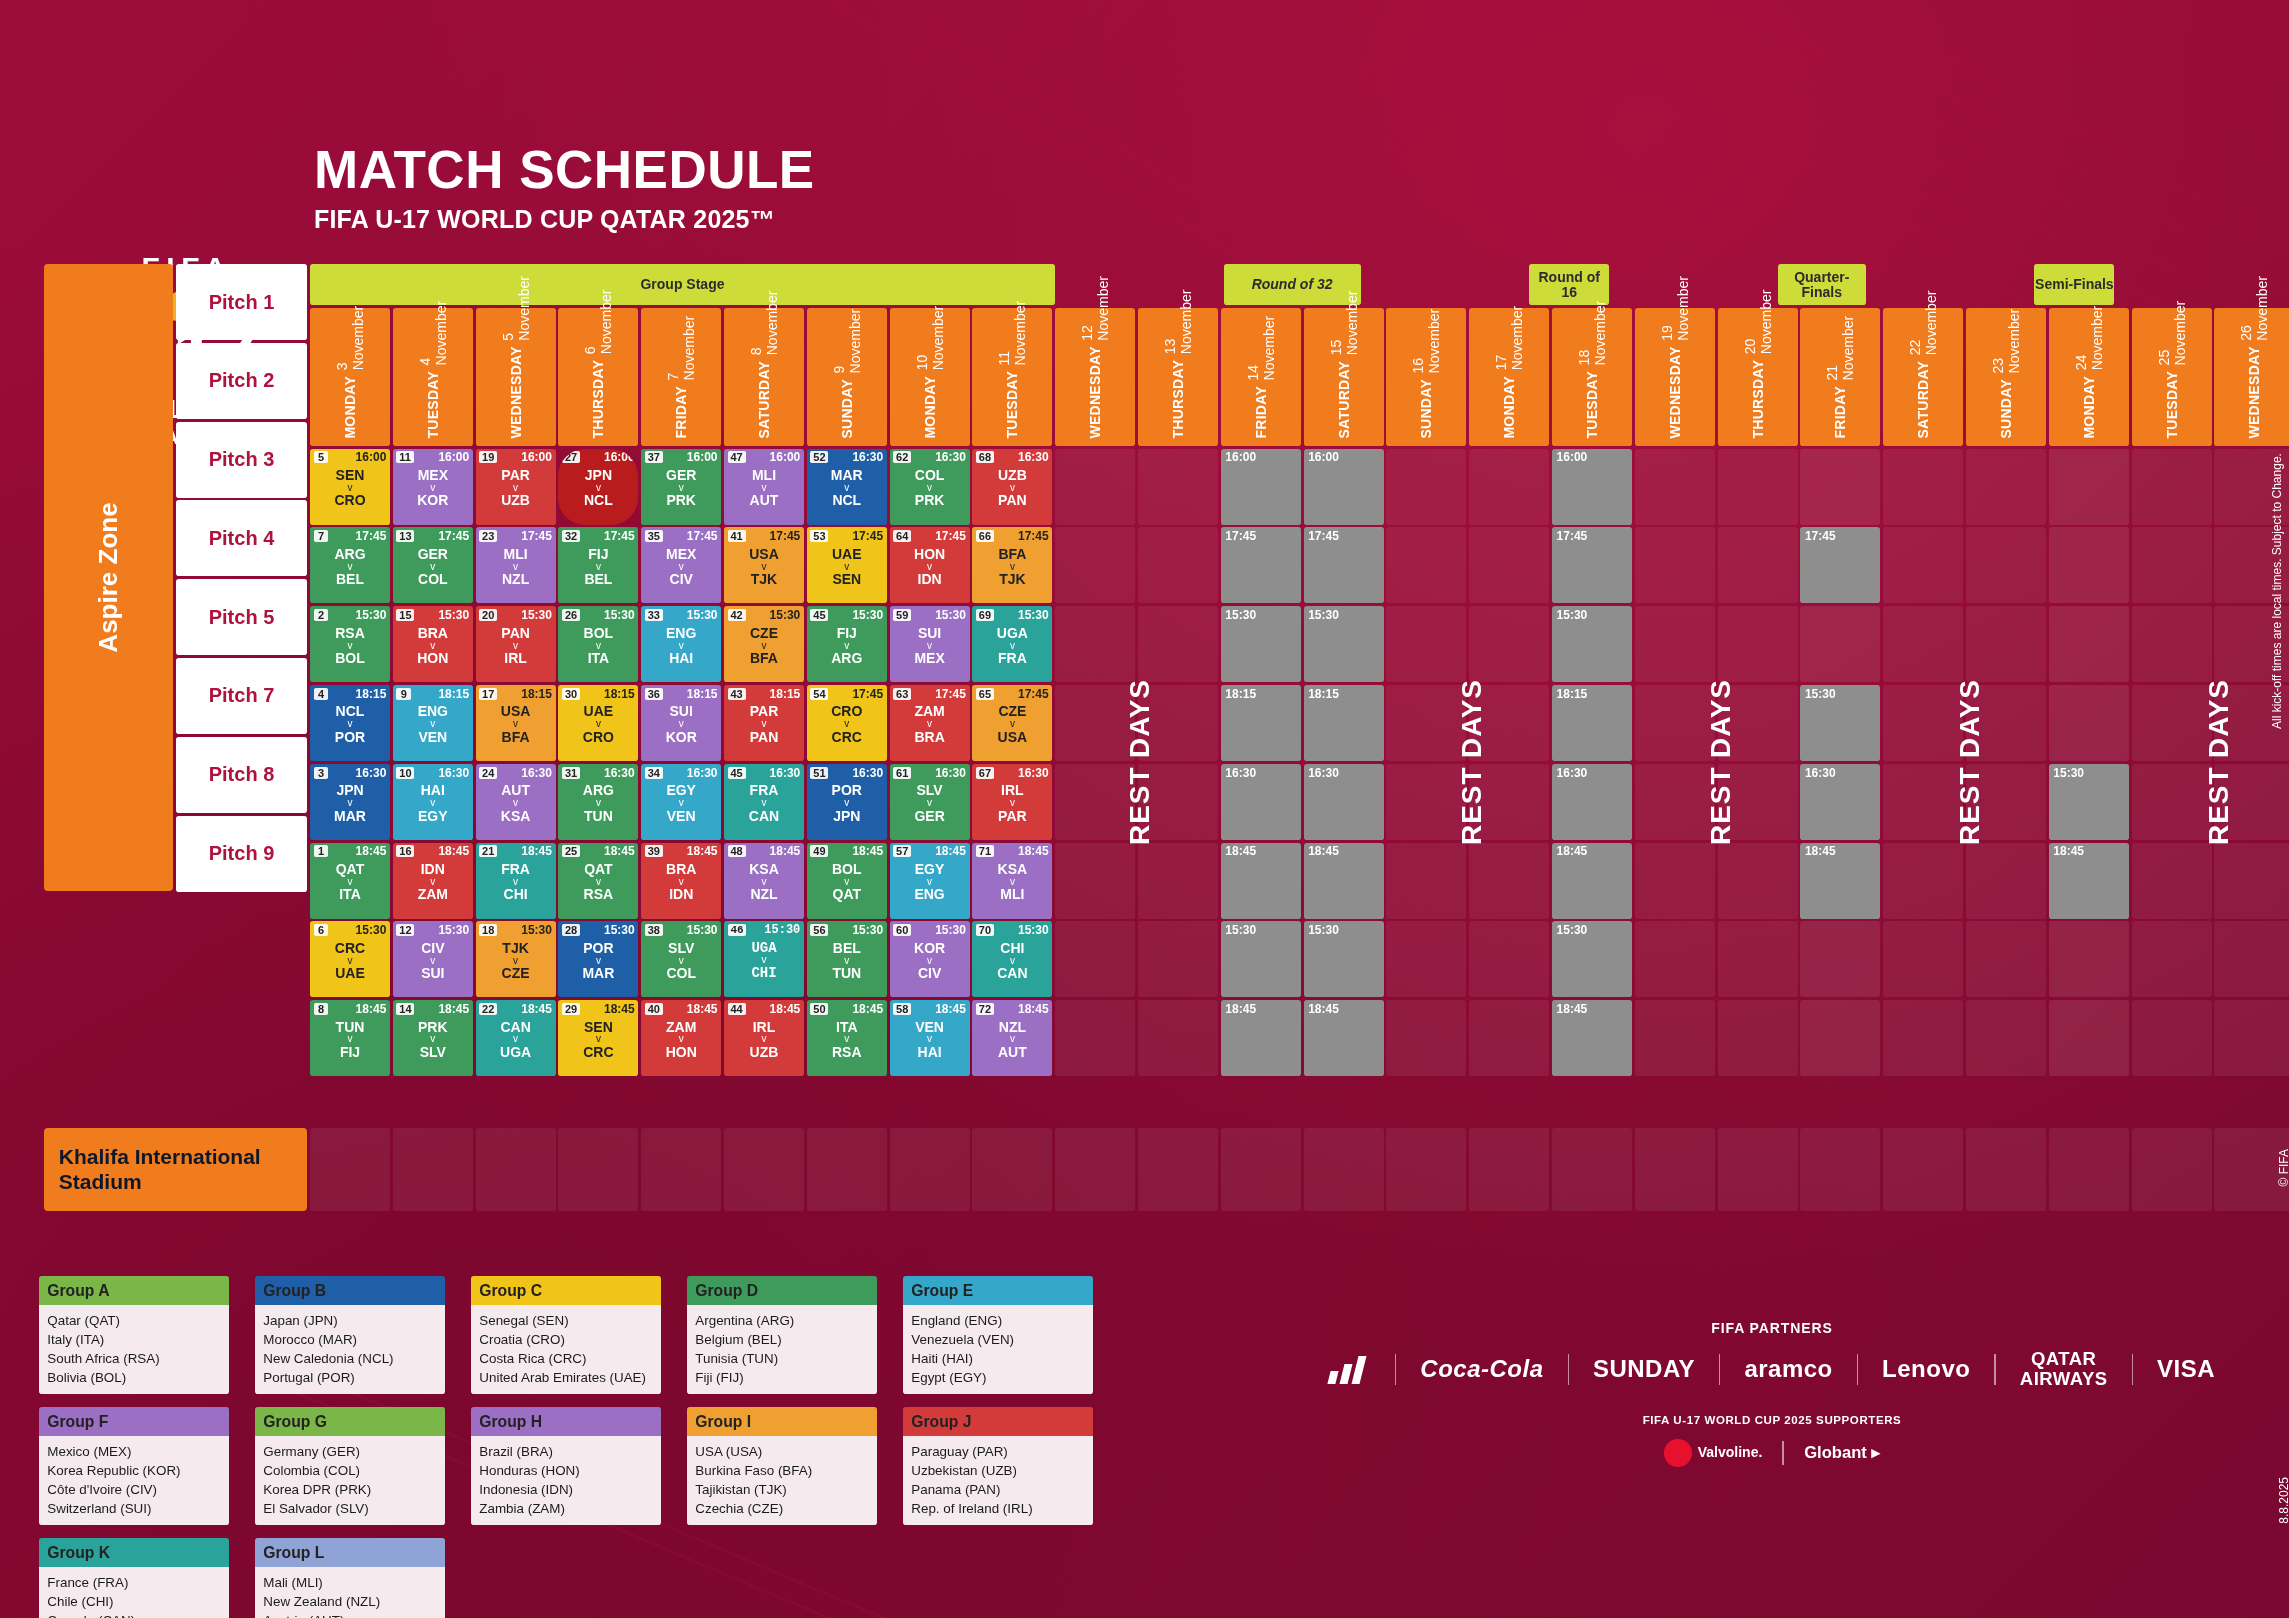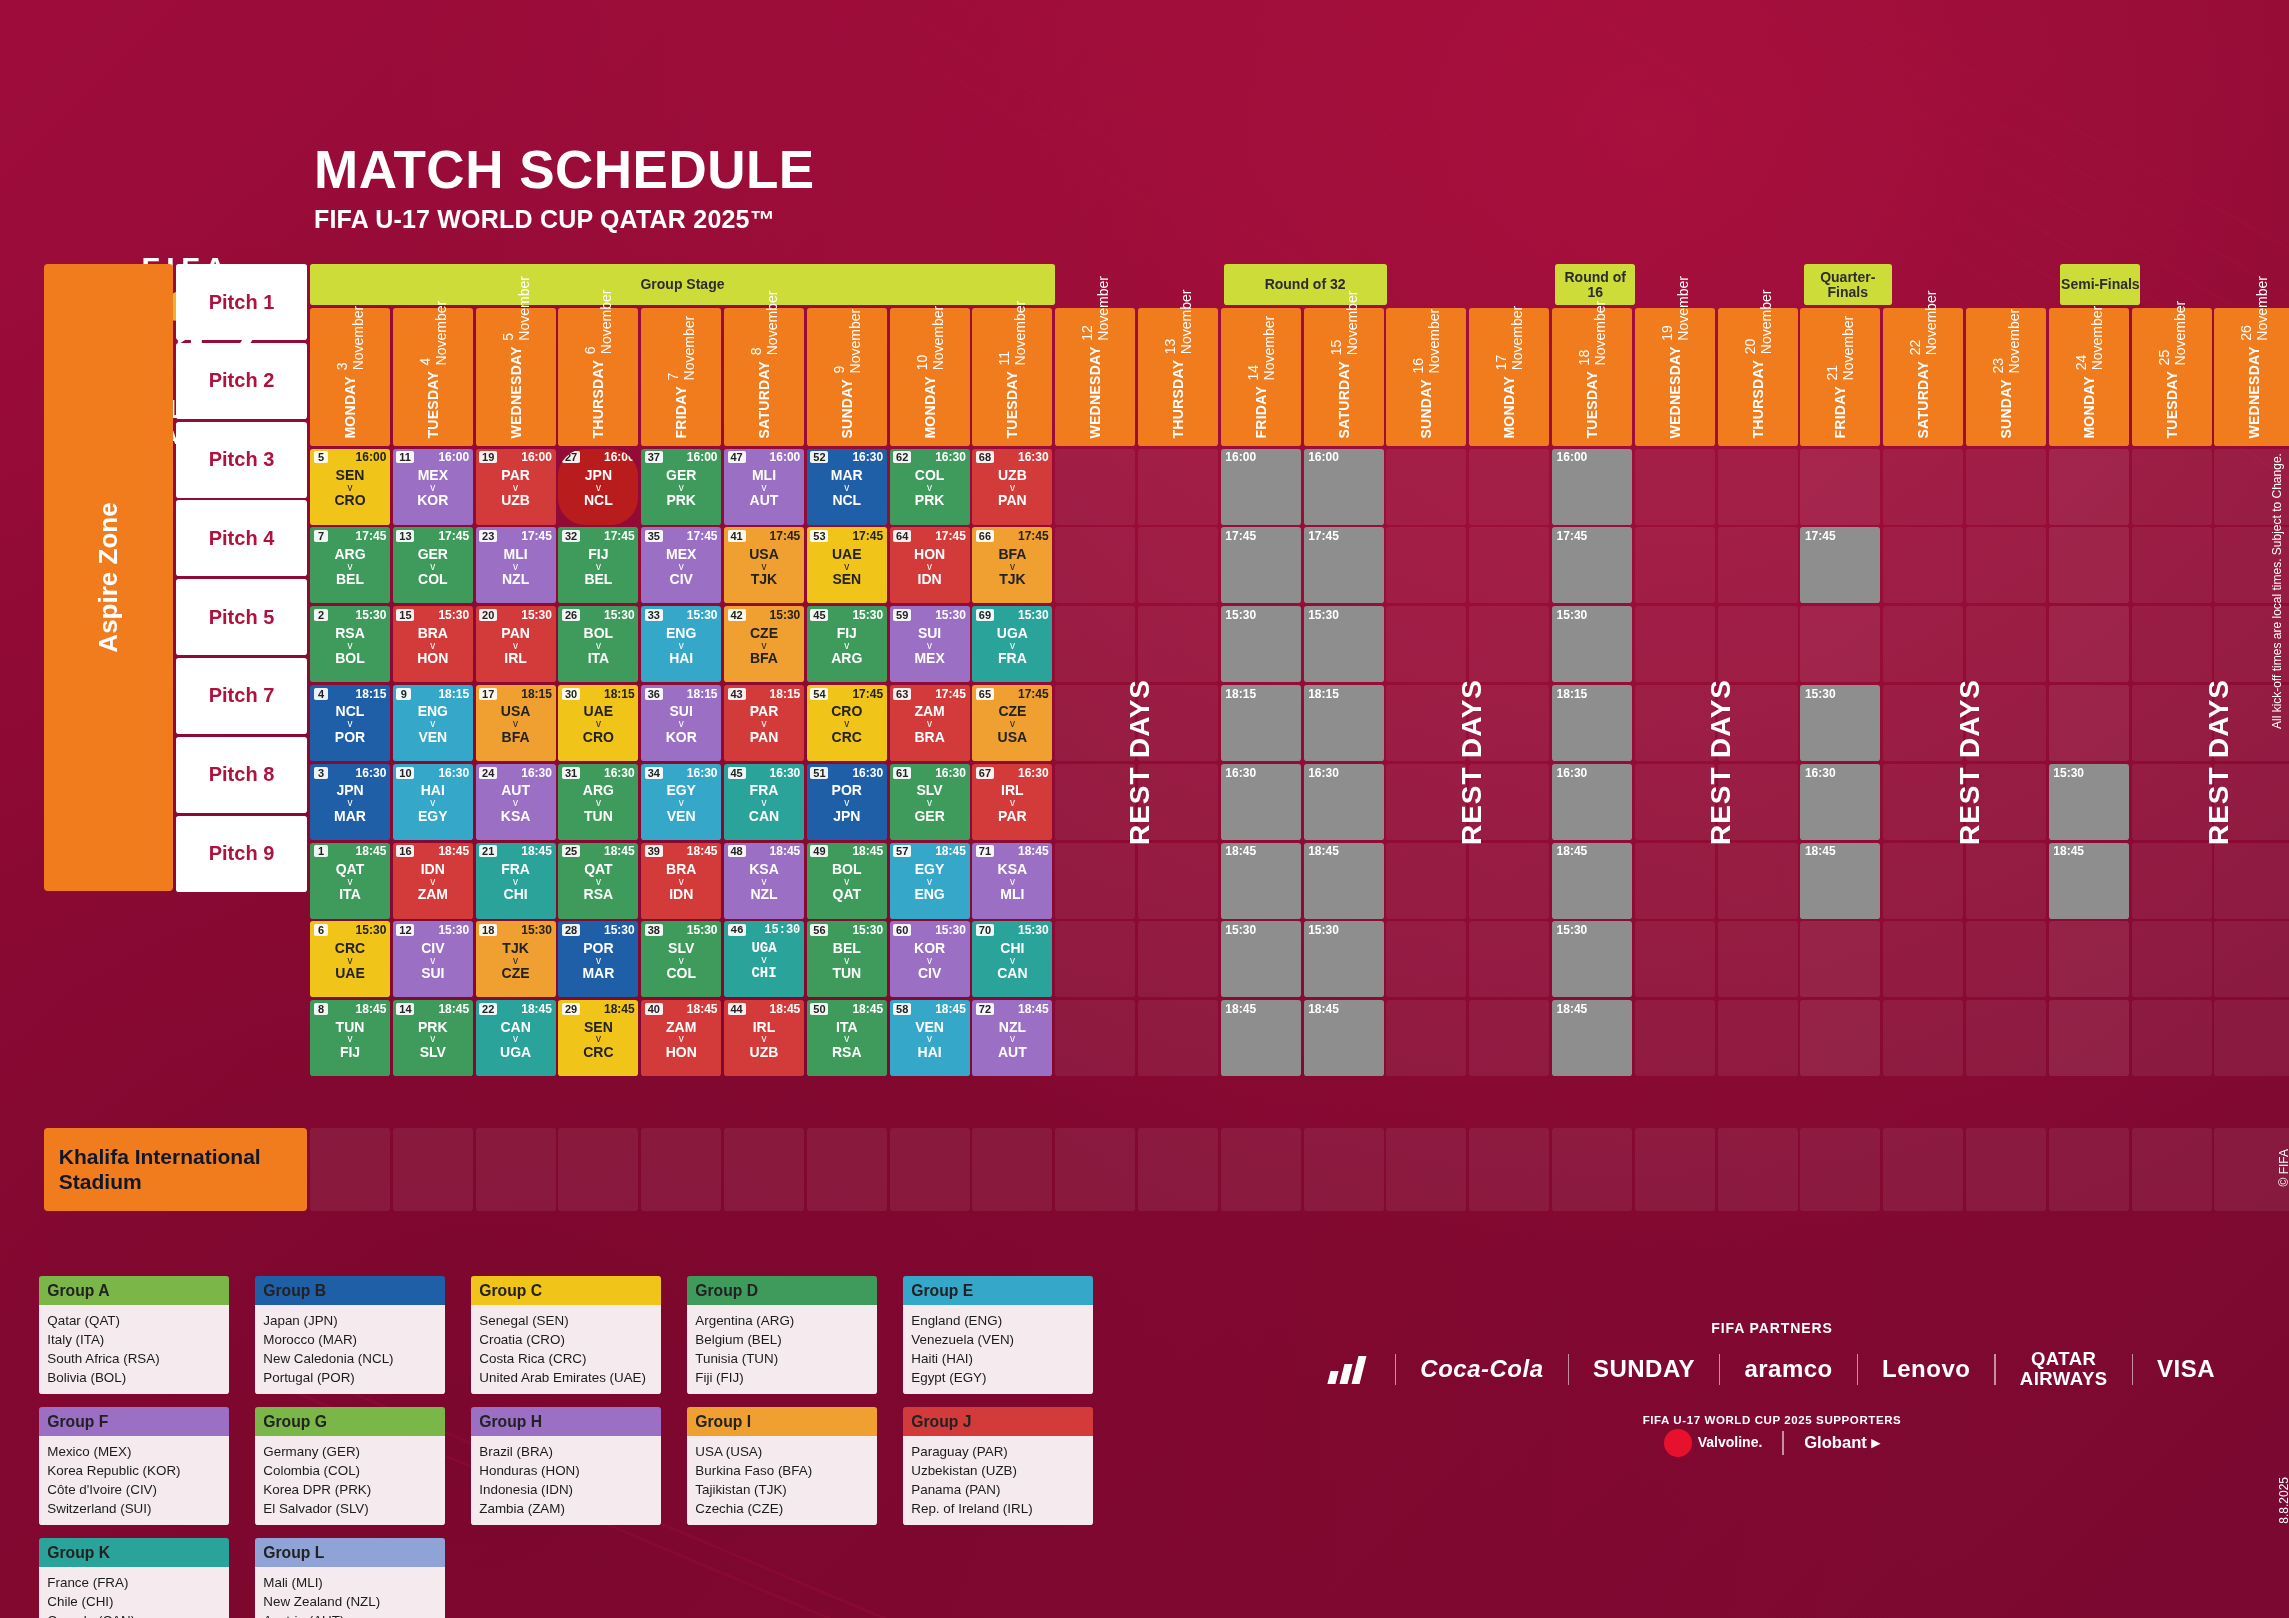--- a/index.html
+++ b/index.html
@@ -145,21 +145,21 @@
   .group .ghead { font-size:15.7px; font-weight:bold; padding:5.5px 8.3px; color:#222; }
   .group .gbody { background:rgba(255,255,255,.92); padding:5.5px 8.3px 7.4px; }
   .group .gbody div { font-size:13.4px; color:#1b1b1b; line-height:1.42; }
 
   
   .sponsors { position:absolute; left:1329px; top:1320px; width:886px; text-align:center; }
   .sp-title { font-size:14px; font-weight:bold; letter-spacing:0.9px; margin-bottom:13px; }
   .sp-row { display:flex; align-items:center; justify-content:center; gap:24px; }
   .sp-item { font-size:24px; font-weight:bold; letter-spacing:0.5px; white-space:nowrap; }
   .sp-sep { width:1.8px; height:31px; background:rgba(255,255,255,.55); }
-  .sp-sub-title { font-size:11.5px; font-weight:bold; letter-spacing:0.6px; margin:24px 0 3px; }
+  .sp-sub-title { font-size:11.5px; font-weight:bold; letter-spacing:0.6px; margin:24px 0 13px; }
   .sp-row2 { display:flex; align-items:center; justify-content:center; gap:20px; }
   .sp-small { font-size:16.6px; font-weight:bold; }
   .sp-valv { color:#fff; font-size:14px; font-weight:bold; }
   .valv-mark { width:28px;height:28px;background:#e8112d;border-radius:50%;display:inline-block;margin-right:5.5px;vertical-align:middle;}
   .adidas-mark { display:inline-block; width:42px; height:28px; position:relative; vertical-align:middle; }
   .adidas-mark i { position:absolute; bottom:0; background:#fff; transform: skewX(-14deg); }
   .adidas-mark i:nth-child(1){ left:0; width:8.3px; height:13px;}
   .adidas-mark i:nth-child(2){ left:13px; width:8.3px; height:20px;}
   .adidas-mark i:nth-child(3){ left:26px; width:8.3px; height:28px;}
 </style>
@@ -212,21 +212,21 @@
       <div class="pitchlabel">Pitch 5</div>
       <div class="pitchlabel">Pitch 7</div>
       <div class="pitchlabel">Pitch 8</div>
       <div class="pitchlabel">Pitch 9</div>
     </div>
 
   <div class="grid">
     <div class="phase-row" id="phase-row">
         <div class="phase-cell phase-group" style="width: 745px;">Group Stage</div>
         <div class="phase-cell phase-gap" style="width: 163px;"></div>
-        <div class="phase-cell phase-r32" style="width: 163px;">Round of 32</div>
+        <div class="phase-cell phase-r32" style="width: 137px; font-style: italic;">Round of 32</div>
         <div class="phase-cell phase-gap" style="width: 163px;"></div>
         <div class="phase-cell phase-r16" style="width: 80px;">Round of 16</div>
         <div class="phase-cell phase-gap" style="width: 163px;"></div>
         <div class="phase-cell phase-qf" style="width: 88px;">Quarter-Finals</div>
         <div class="phase-cell phase-gap" style="width: 163px;"></div>
         <div class="phase-cell phase-sf" style="width: 80px;">Semi-Finals</div>
         <div class="phase-cell phase-gap" style="width: 163px;"></div>
       </div>
     <div class="day-row" id="day-row">
         <div class="day-cell">

